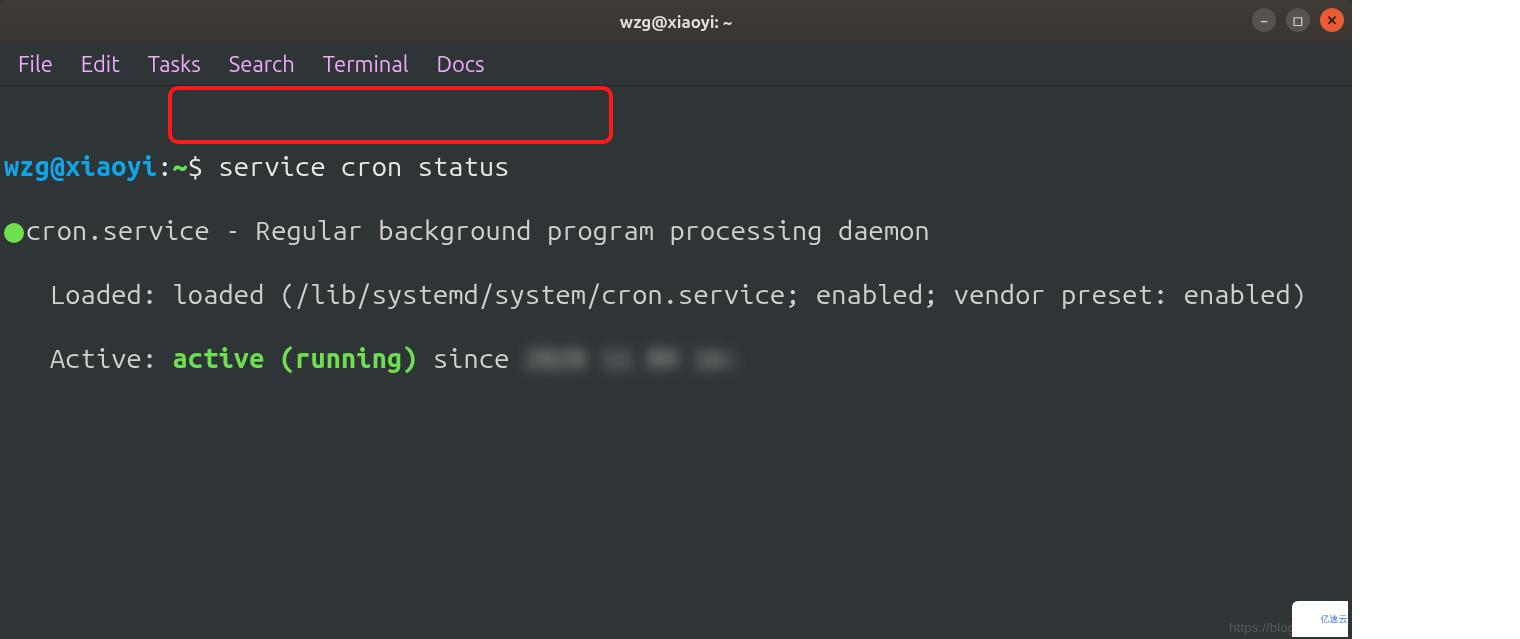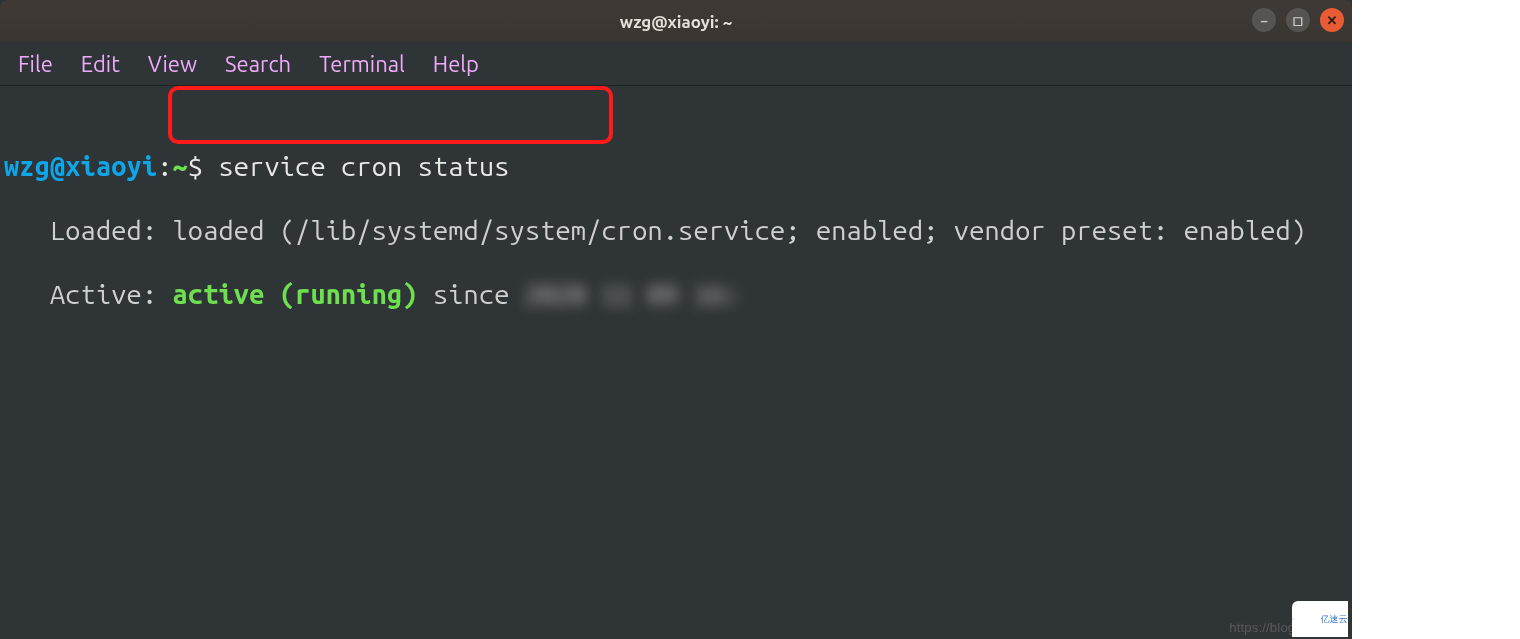--- a/index.html
+++ b/index.html
@@ -36,29 +36,30 @@
     <div class="win-controls">
       <div class="wc wc-min">–</div>
       <div class="wc wc-max">◻</div>
       <div class="wc wc-close">✕</div>
     </div>
   </div>
 
   <div class="menubar">
     <span>File</span>
     <span>Edit</span>
-    <span>View</span>
+    <span>Tasks</span>
     <span>Search</span>
     <span>Terminal</span>
-    <span>Help</span>
+    <span>Docs</span>
   </div>
 
   <div class="term">
 <div class="highlight-box" style="left:168px;top:0px;width:445px;height:58px;"></div>
 <div class="line"><span class="green">wzg@xiaoyi</span><span class="white">:</span><span class="greenb">~</span><span class="white">$</span><span class="white"> </span><span class="white">service cron status</span></div>
+<div class="line"><span class="dot"></span><span class="dim">cron.service</span><span class="dim"> - </span><span class="dim">Regular background program processing daemon</span></div>
 <div class="line"><span class="dim">   Loaded: </span><span class="dim">loaded (/lib/systemd/system/cron.service; enabled; vendor preset: enabled)</span></div>
 <div class="line"><span class="dim">   Active: </span><span class="greenb">active (running)</span><span class="dim"> since </span><span class="blur dim">2020 11 09 16:</span><span class="blur dim">                          </span></div>
 
 
 
 
 
 
 
 

